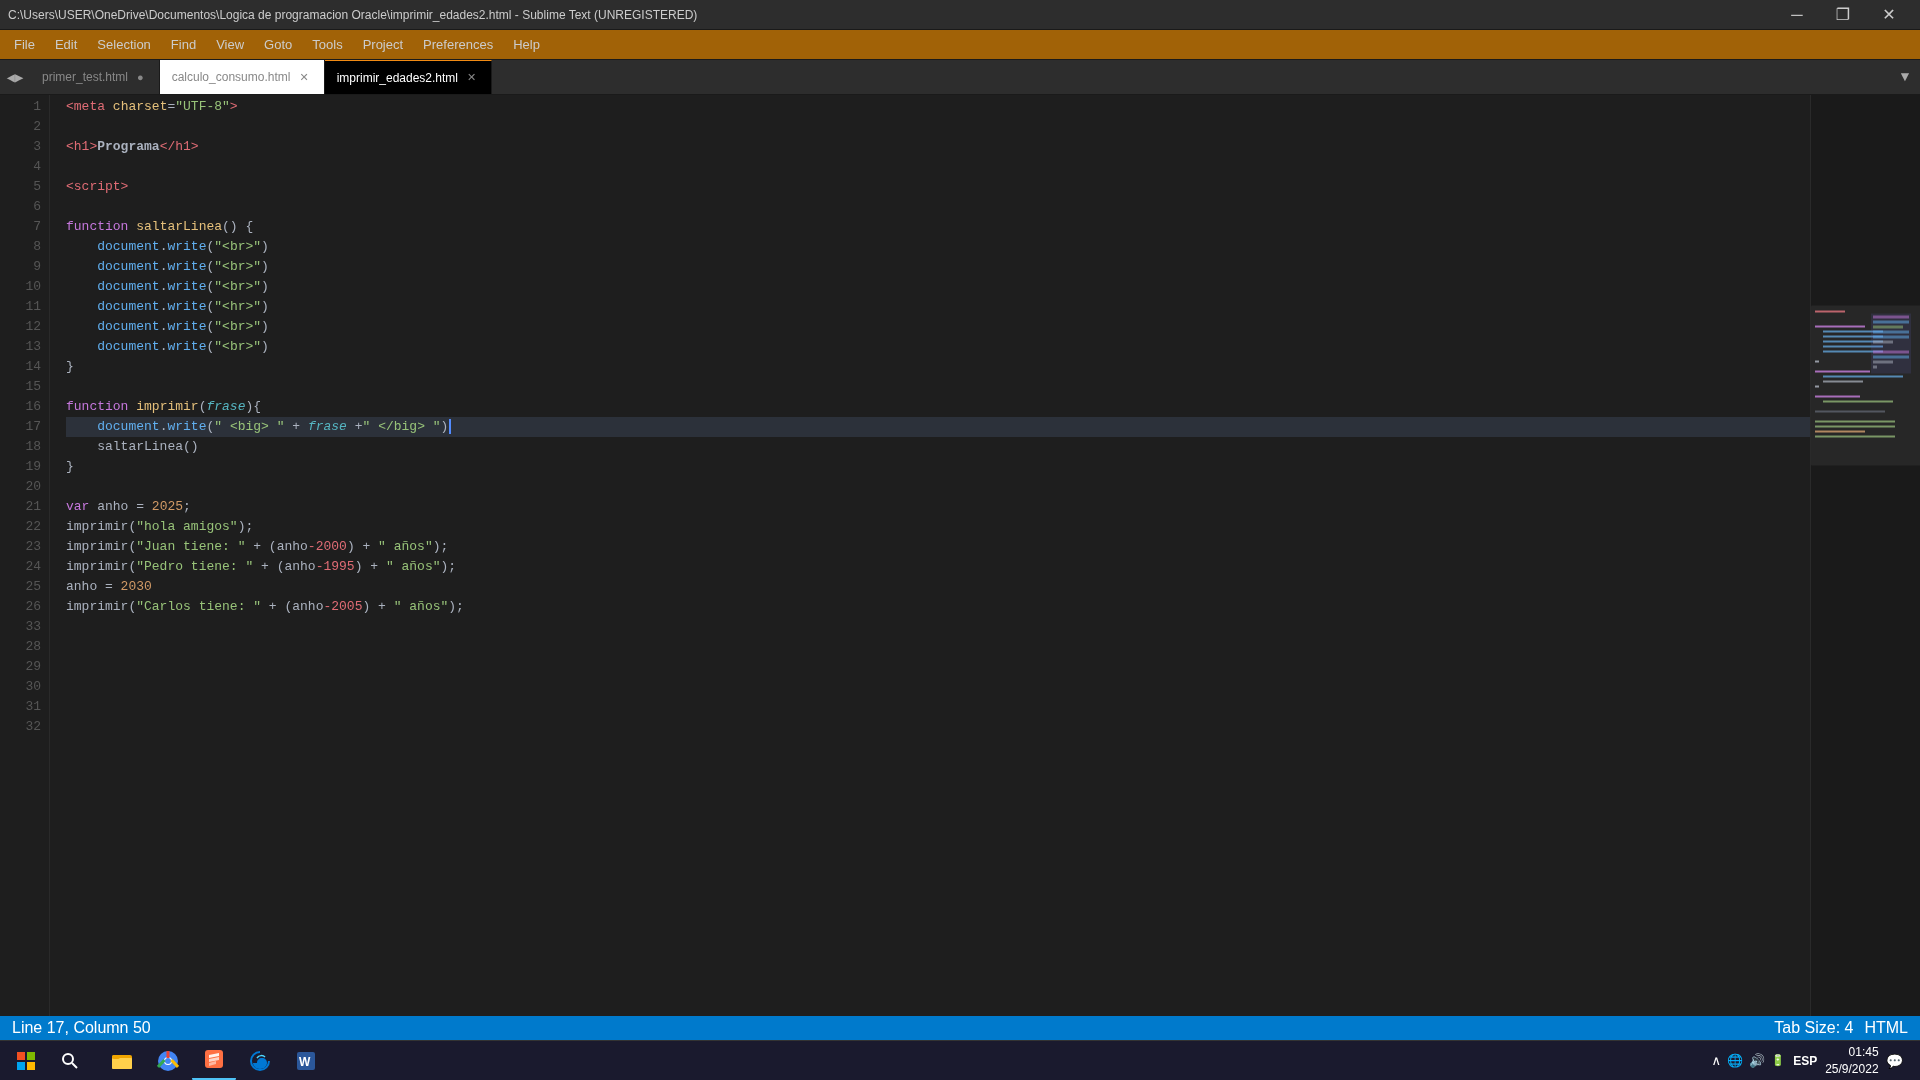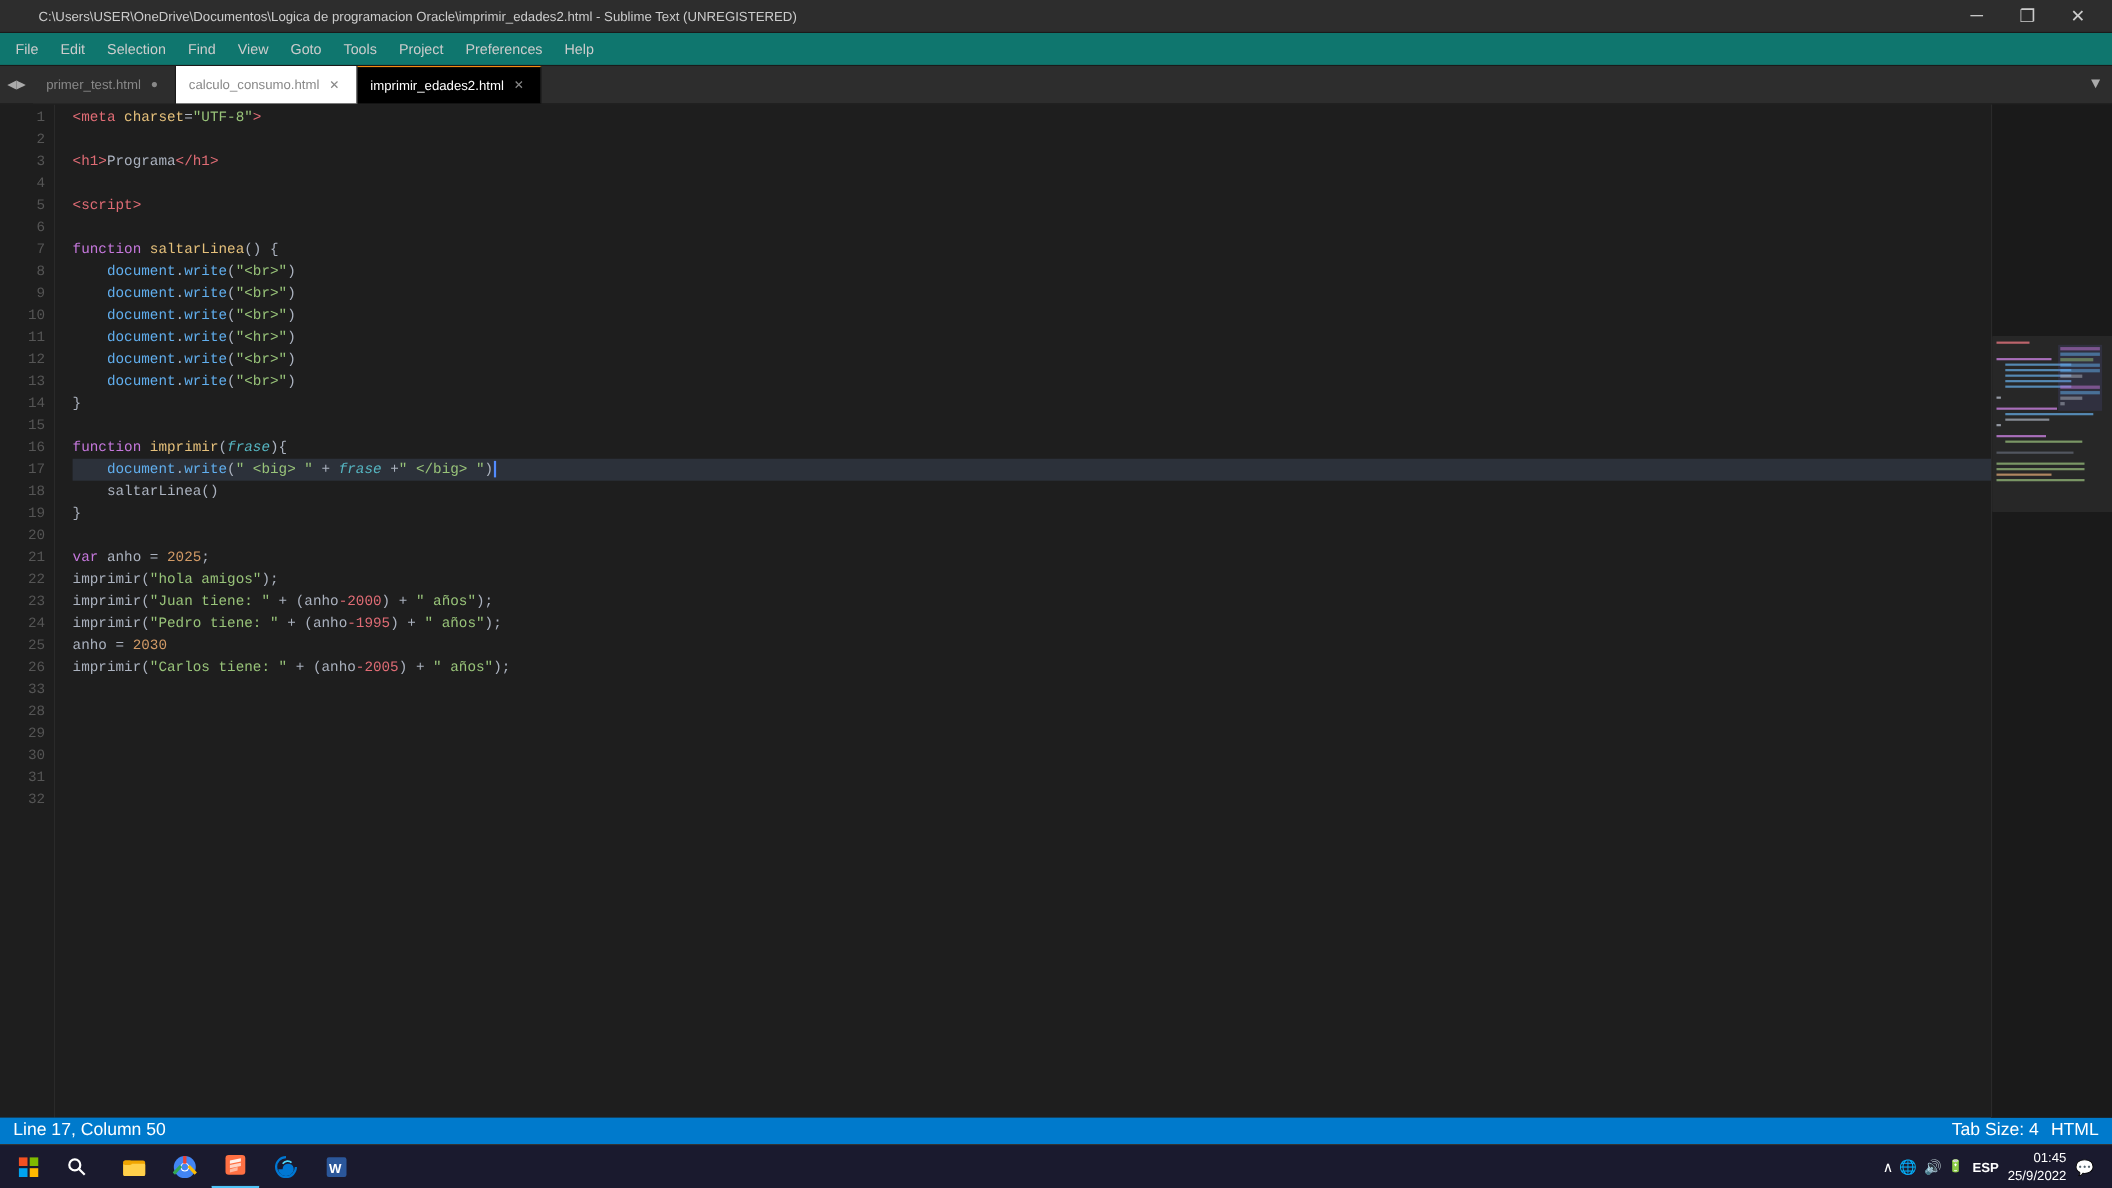--- a/index.html
+++ b/index.html
@@ -21,21 +21,21 @@
       background: transparent;
       border: none;
       color: #cccccc;
       font-size: 16px;
       cursor: pointer;
       display: flex; align-items: center; justify-content: center;
     }
 
     
     #menubar {
-      background: #0f766e;
+      background: #a16207;
       height: 30px;
       display: flex;
       align-items: center;
       padding: 0 4px;
       border-bottom: 1px solid #1a1a1a;
       font-family: 'Segoe UI', sans-serif;
       font-size: 13px;
     }
     .menu-item {
       padding: 4px 10px;
@@ -207,21 +207,21 @@
     }
     .sys-icons { display: flex; gap: 6px; align-items: center; font-size: 13px; }
     .time-block { text-align: right; line-height: 1.4; font-size: 12px; }
 
     #editor-outer { display: flex; flex-direction: column; height: calc(1080px - 30px - 30px - 35px - 40px); }
   </style>
 </head>
 <body>
 
 <div id="titlebar">
-  <span style="font-size:12px; font-family:'Segoe UI',sans-serif; color:#ccc;margin-left:27px;">C:\Users\USER\OneDrive\Documentos\Logica de programacion Oracle\imprimir_edades2.html - Sublime Text (UNREGISTERED)</span>
+  <span style="font-size:12px; font-family:'Segoe UI',sans-serif; color:#ccc;">C:\Users\USER\OneDrive\Documentos\Logica de programacion Oracle\imprimir_edades2.html - Sublime Text (UNREGISTERED)</span>
   <div id="titlebar-controls">
     <button class="title-btn">─</button>
     <button class="title-btn">❐</button>
     <button class="title-btn close">✕</button>
   </div>
 </div>
 
 <div id="menubar">
   <span class="menu-item">File</span>
   <span class="menu-item">Edit</span>
@@ -290,21 +290,21 @@
       <span class="line-num">31</span>
       <span class="line-num">32</span>
     </div>
 
     <div id="code-area">
 
       <span class="code-line"><span class="kw-tag">&lt;meta</span> <span style="color:#e5c07b;">charset</span><span style="color:#abb2bf;">=</span><span class="kw-string">"UTF-8"</span><span class="kw-tag">&gt;</span></span>
 
       <span class="code-line"></span>
 
-      <span class="code-line"><span class="kw-tag">&lt;h1&gt;</span><span style="color:#abb2bf;">Programa</span><span class="kw-tag">&lt;/h1&gt;</span></span>
+      <span class="code-line"><span class="kw-tag">&lt;h1&gt;</span><span style="color:#abb2bf;font-weight:bold;">Programa</span><span class="kw-tag">&lt;/h1&gt;</span></span>
 
       <span class="code-line"></span>
 
       <span class="code-line"><span class="kw-tag">&lt;script&gt;</span></span>
 
       <span class="code-line"></span>
 
       <span class="code-line"><span class="kw-purple">function</span> <span class="kw-yellow">saltarLinea</span><span style="color:#abb2bf;">() {</span></span>
 
       <span class="code-line"><span style="color:#abb2bf;">    </span><span style="color:#61afef;">document</span><span style="color:#abb2bf;">.</span><span style="color:#61afef;">write</span><span style="color:#abb2bf;">(</span><span class="kw-string">"&lt;br&gt;"</span><span style="color:#abb2bf;">)</span></span>

